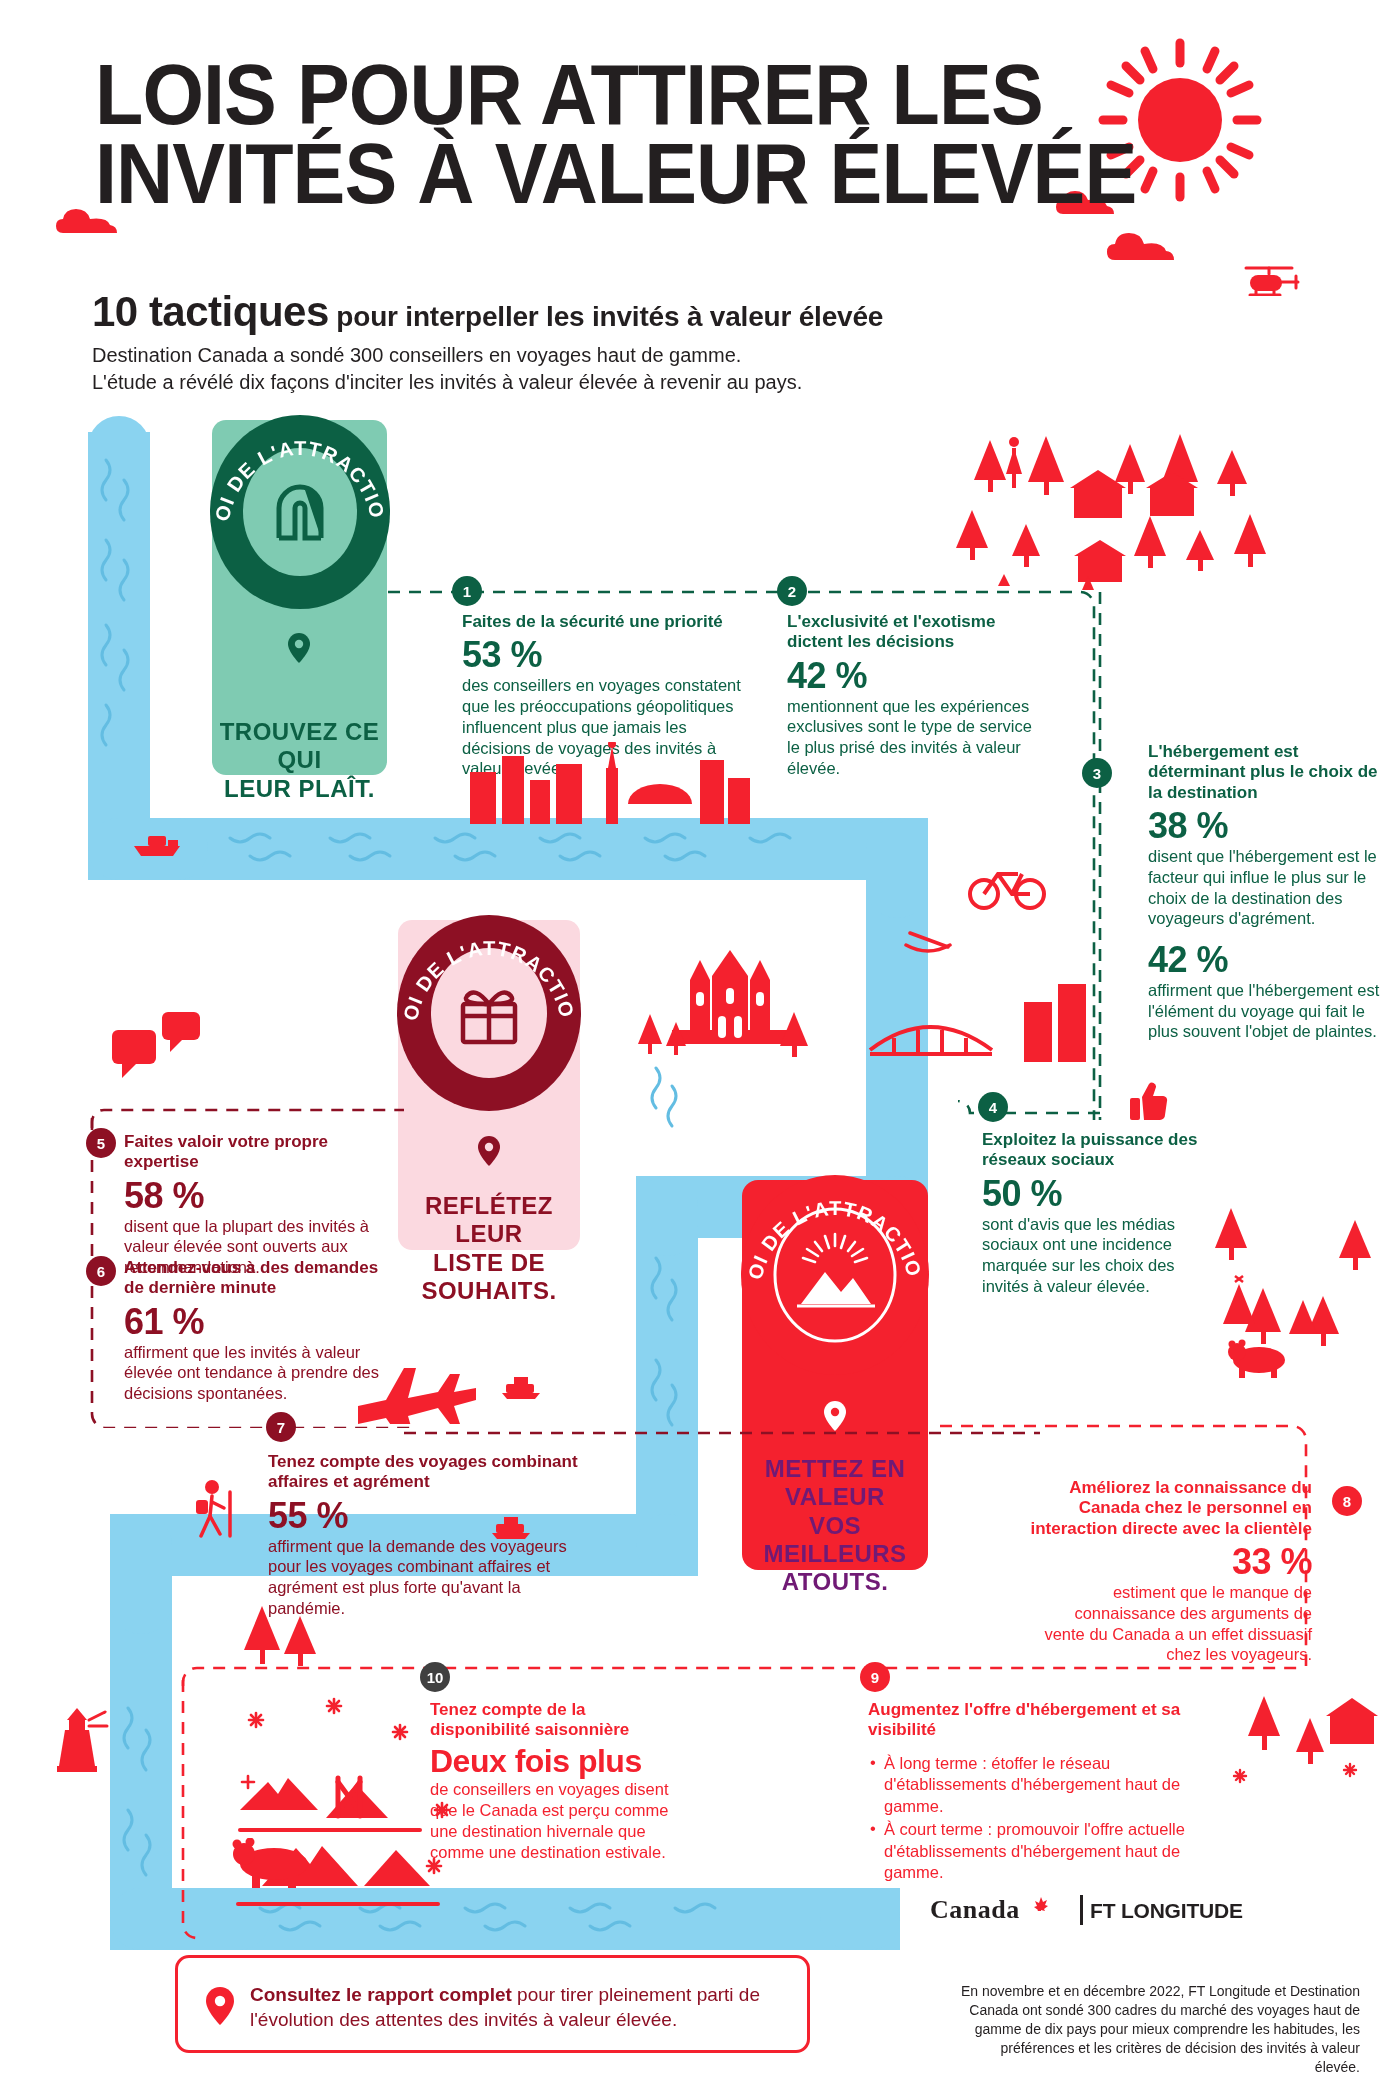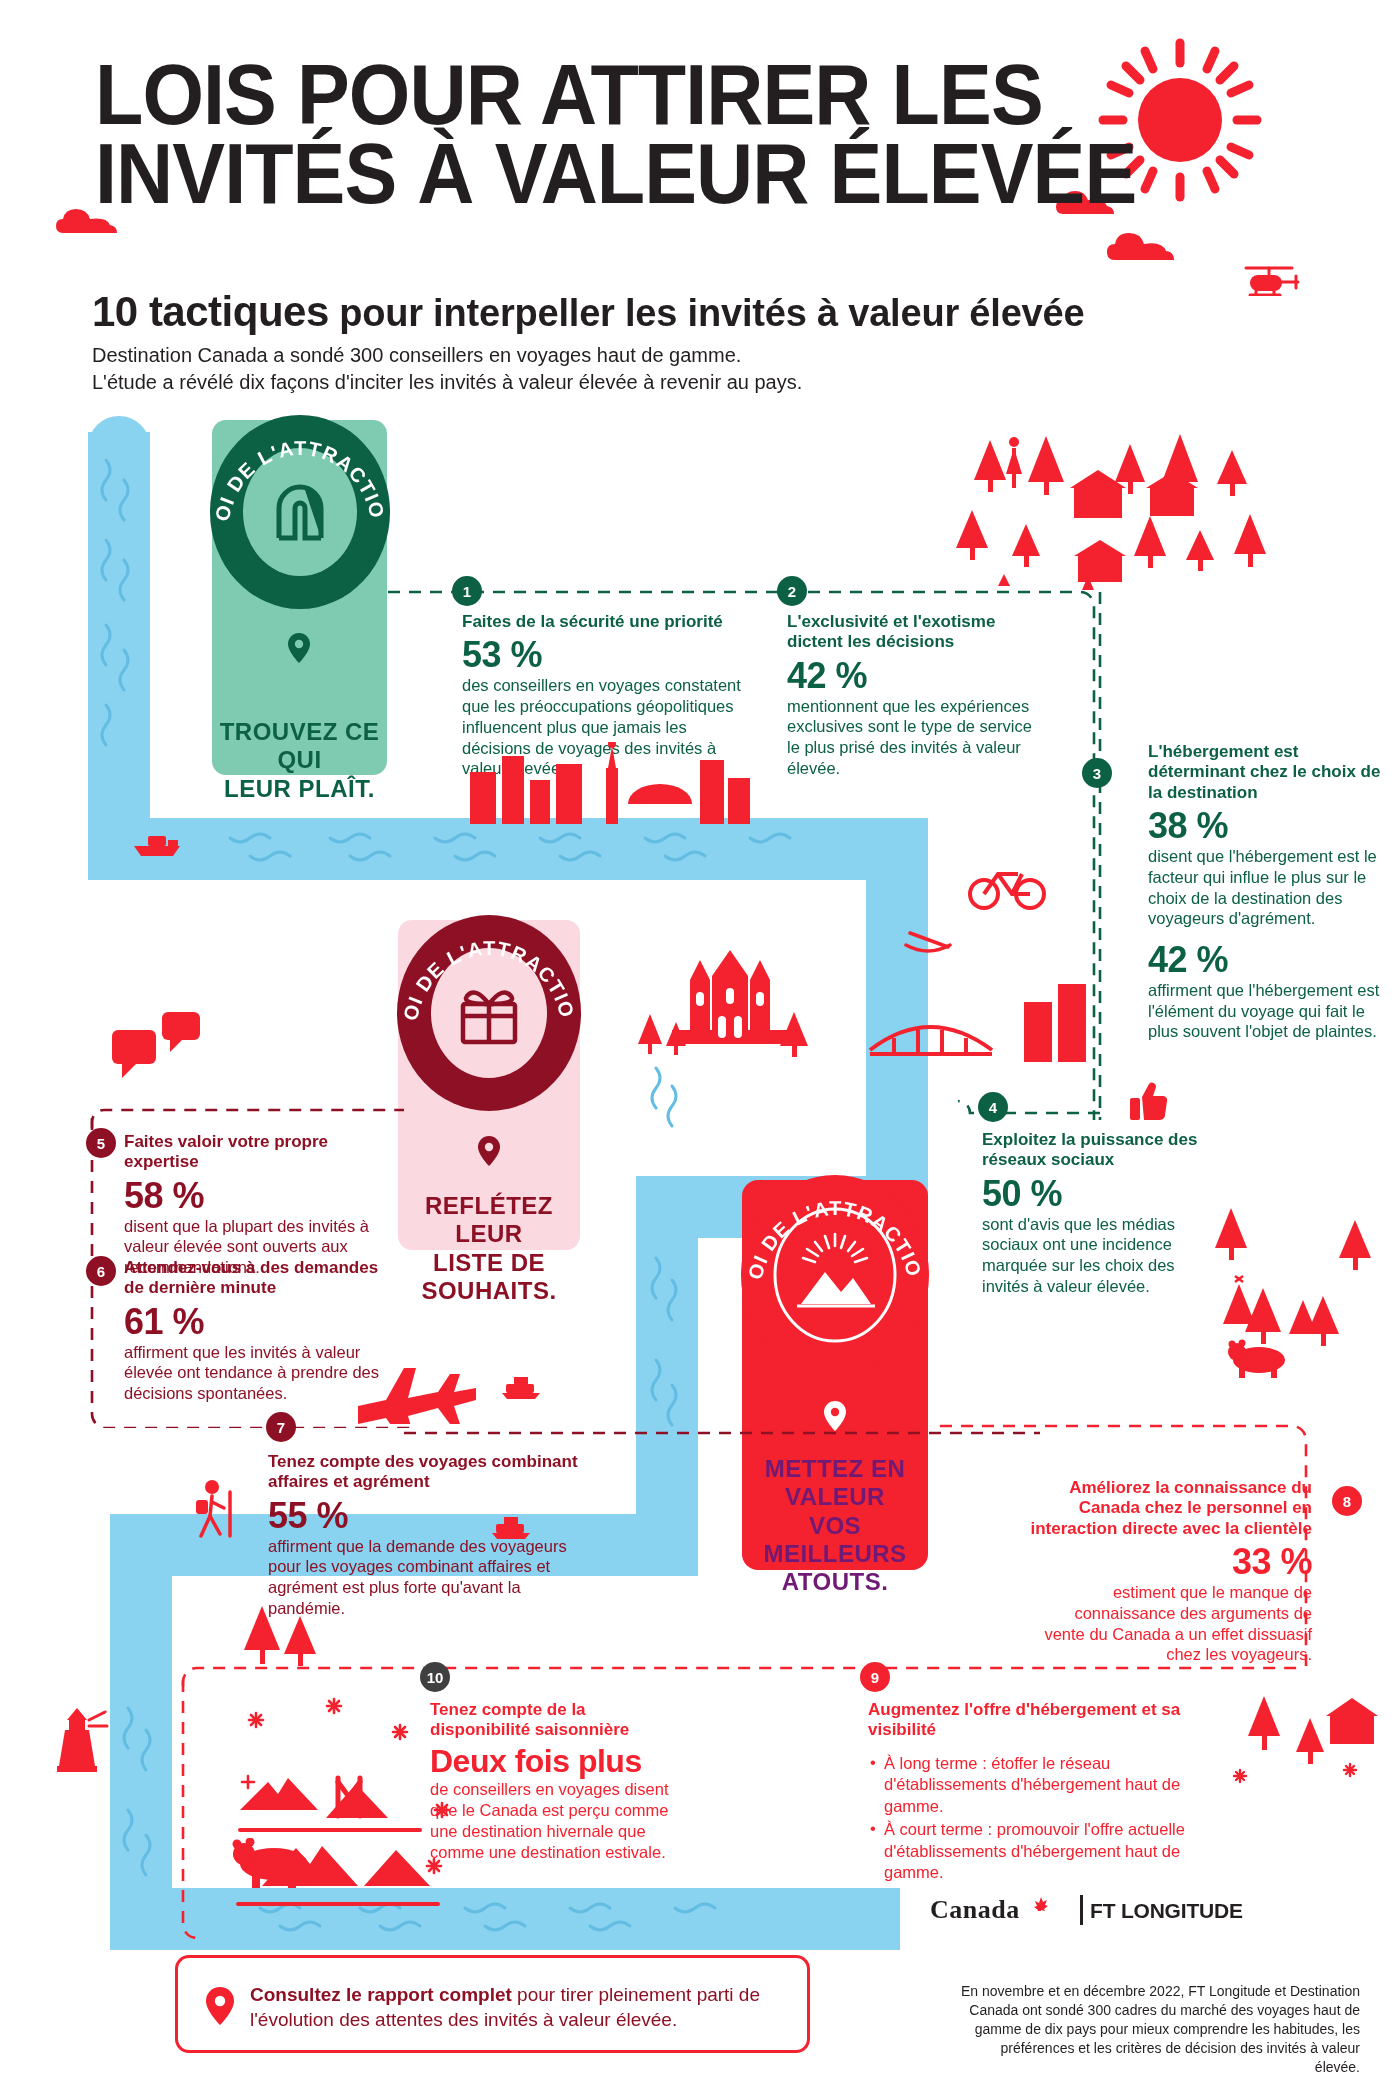--- a/index.html
+++ b/index.html
@@ -21,21 +21,21 @@
     color: #231f20;
     transform: scaleX(0.92);
     transform-origin: left top;
   }
   #hdr-title .l { display: block; white-space: nowrap; }
   #sub-line { left: 92px; top: 288px; width: 1180px; white-space: nowrap; }
   #sub-line .big {
     font-size: 42px; font-weight: 700; color: #231f20; letter-spacing: -0.5px;
   }
   #sub-line .small {
-    font-size: 38px; font-weight: 700; color: #231f20; letter-spacing: -0.2px;
+    font-size: 28px; font-weight: 700; color: #231f20; letter-spacing: -0.2px;
   }
   #lede {
     left: 92px; top: 342px; width: 1000px;
     font-size: 20px; line-height: 1.36; color: #231f20;
   }
 
   
   .river { background: #8ad3f0; position: absolute; }
   .river-round { border-radius: 48px; }
 
@@ -381,21 +381,21 @@
 
   <div class="tactic green" style="left:787px;top:612px;width:248px">
     <div class="tnum" style="left:-10px;top:-36px;background:#0c6044">2</div>
     <div class="thead">L'exclusivité et l'exotisme dictent les décisions</div>
     <div class="tstat">42 %</div>
     <div class="tbody">mentionnent que les expériences exclusives sont le type de service le plus prisé des invités à valeur élevée.</div>
   </div>
 
   <div class="tactic green" style="left:1148px;top:742px;width:238px">
     <div class="tnum" style="left:-66px;top:16px;background:#0c6044">3</div>
-    <div class="thead">L'hébergement est déterminant chez le choix de la destination</div>
+    <div class="thead">L'hébergement est déterminant plus le choix de la destination</div>
     <div class="tstat">38 %</div>
     <div class="tbody">disent que l'hébergement est le facteur qui influe le plus sur le choix de la destination des voyageurs d'agrément.</div>
     <div class="tstat" style="margin-top:12px">42 %</div>
     <div class="tbody">affirment que l'hébergement est l'élément du voyage qui fait le plus souvent l'objet de plaintes.</div>
   </div>
 
   <div class="tactic green" style="left:982px;top:1130px;width:230px">
     <div class="tnum" style="left:-4px;top:-38px;background:#0c6044">4</div>
     <div class="thead">Exploitez la puissance des réseaux sociaux</div>
     <div class="tstat">50 %</div>

